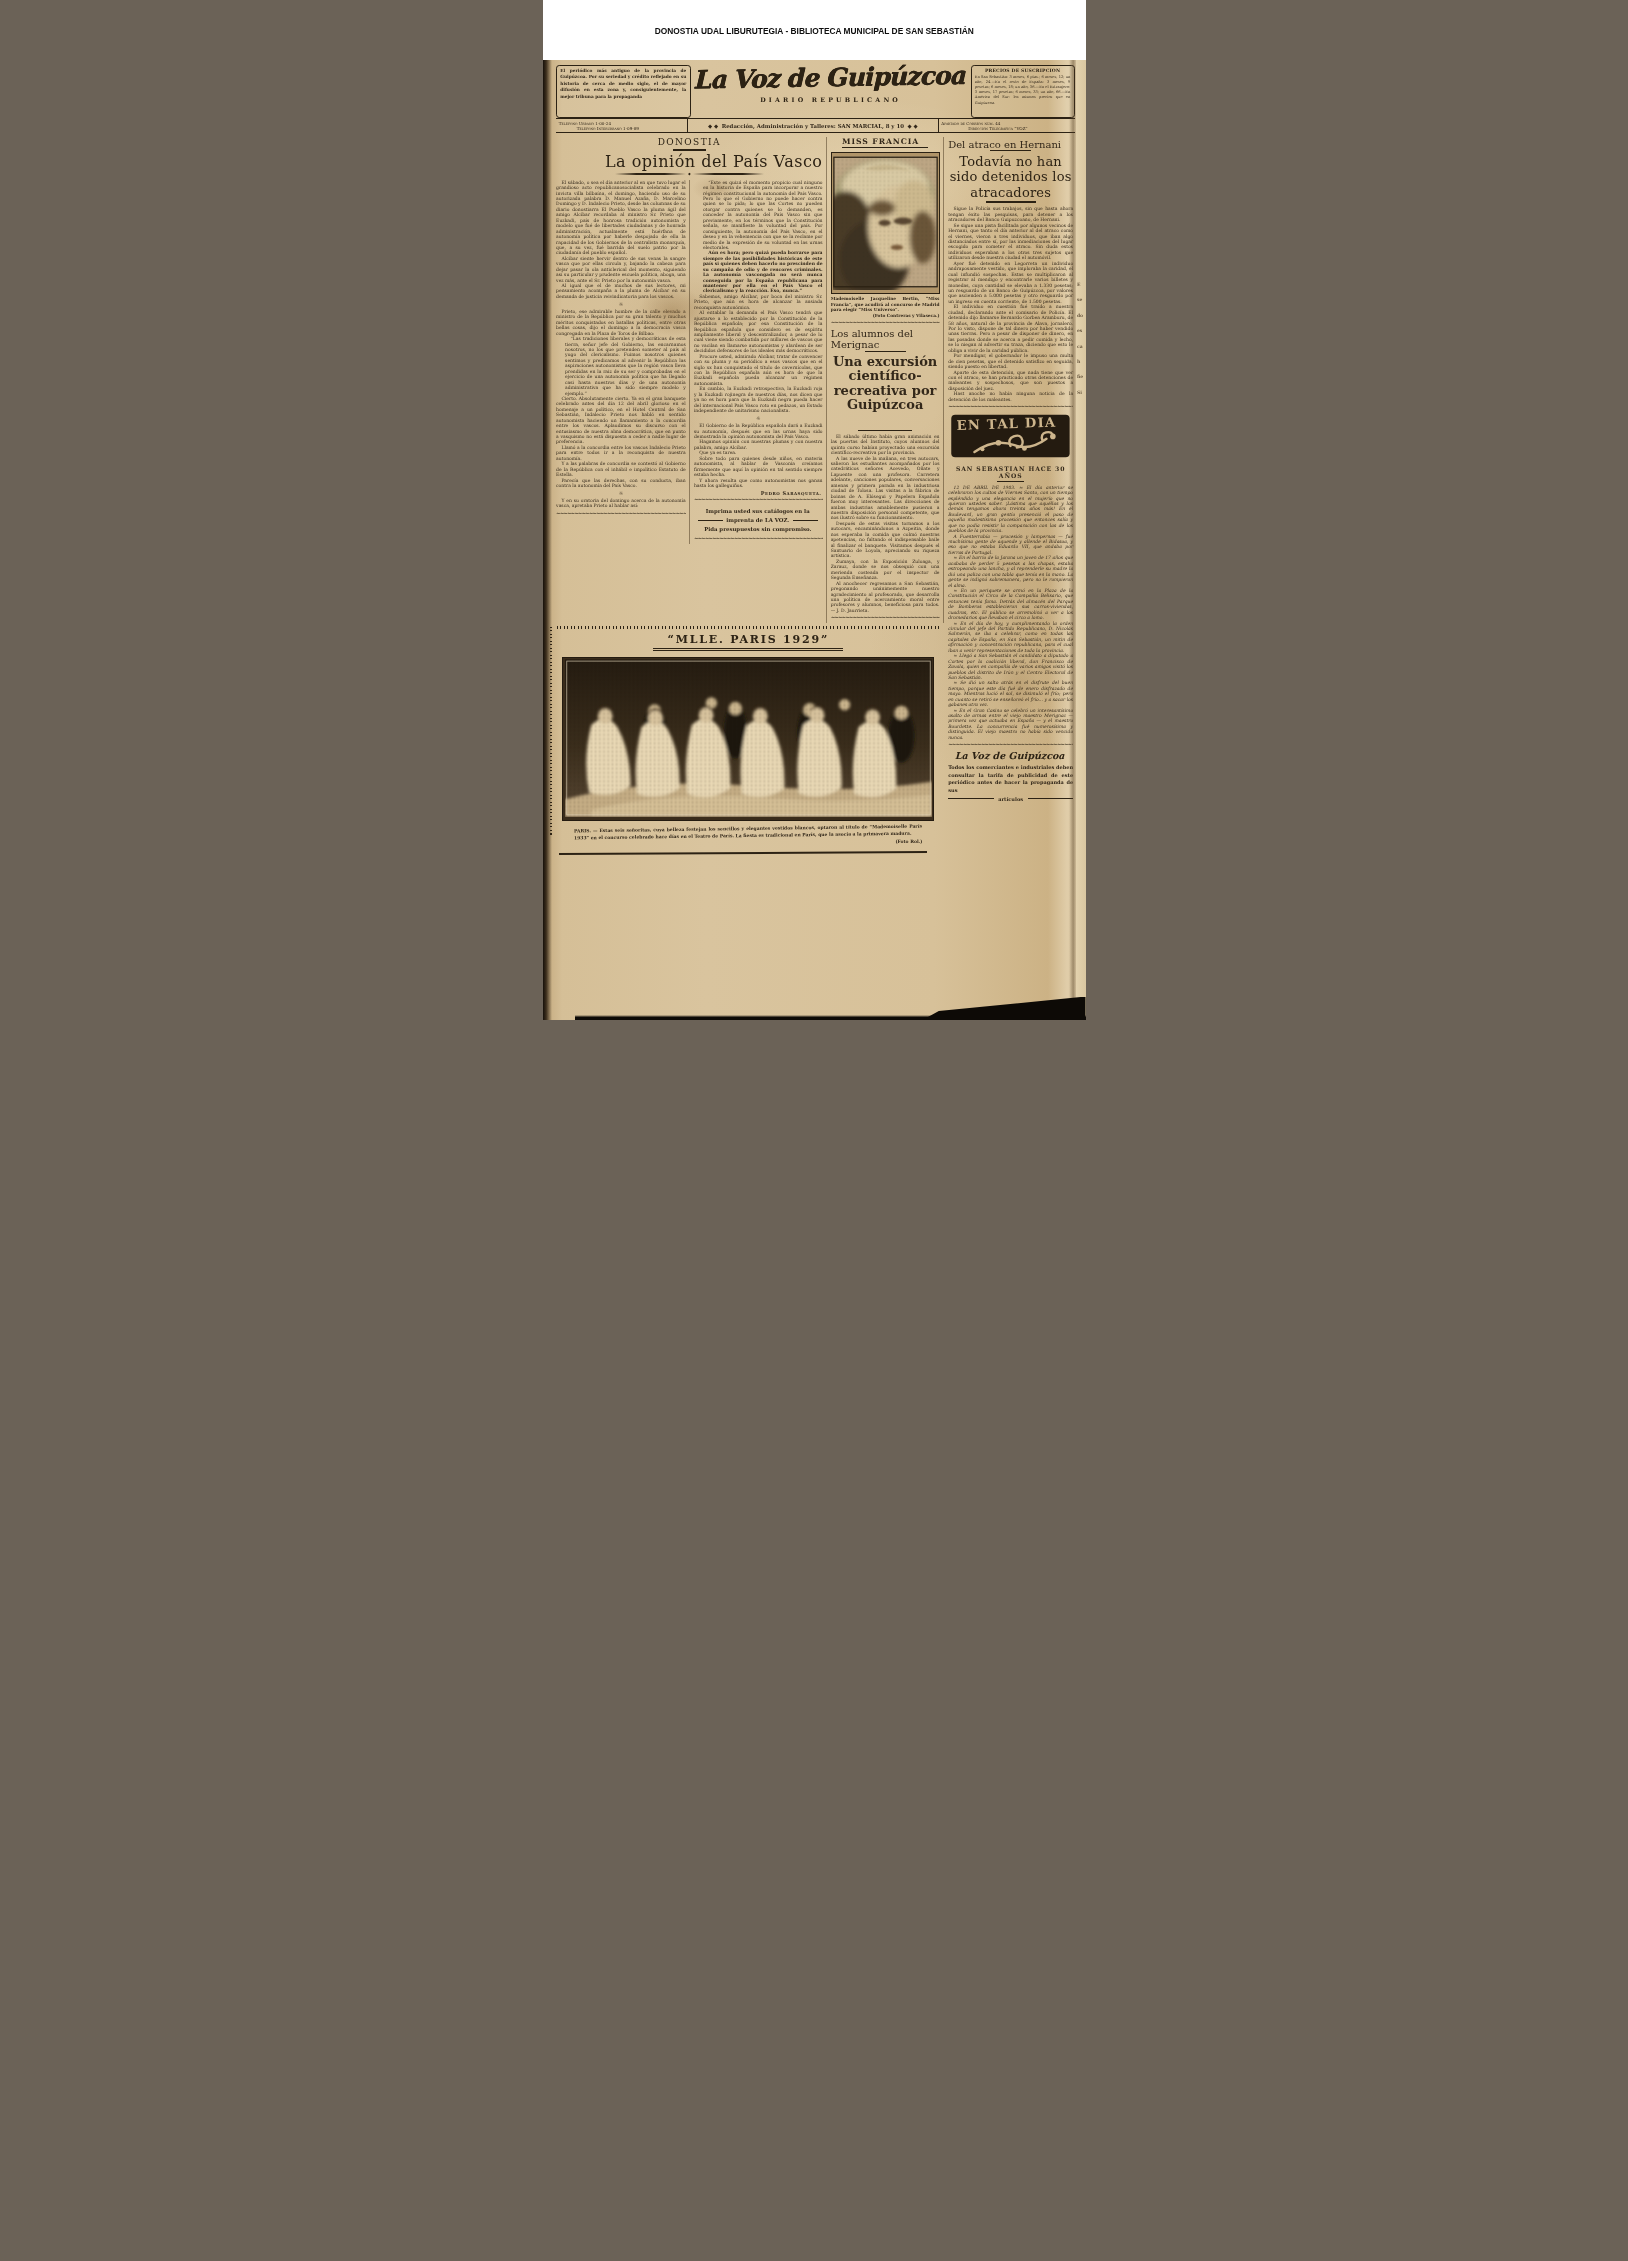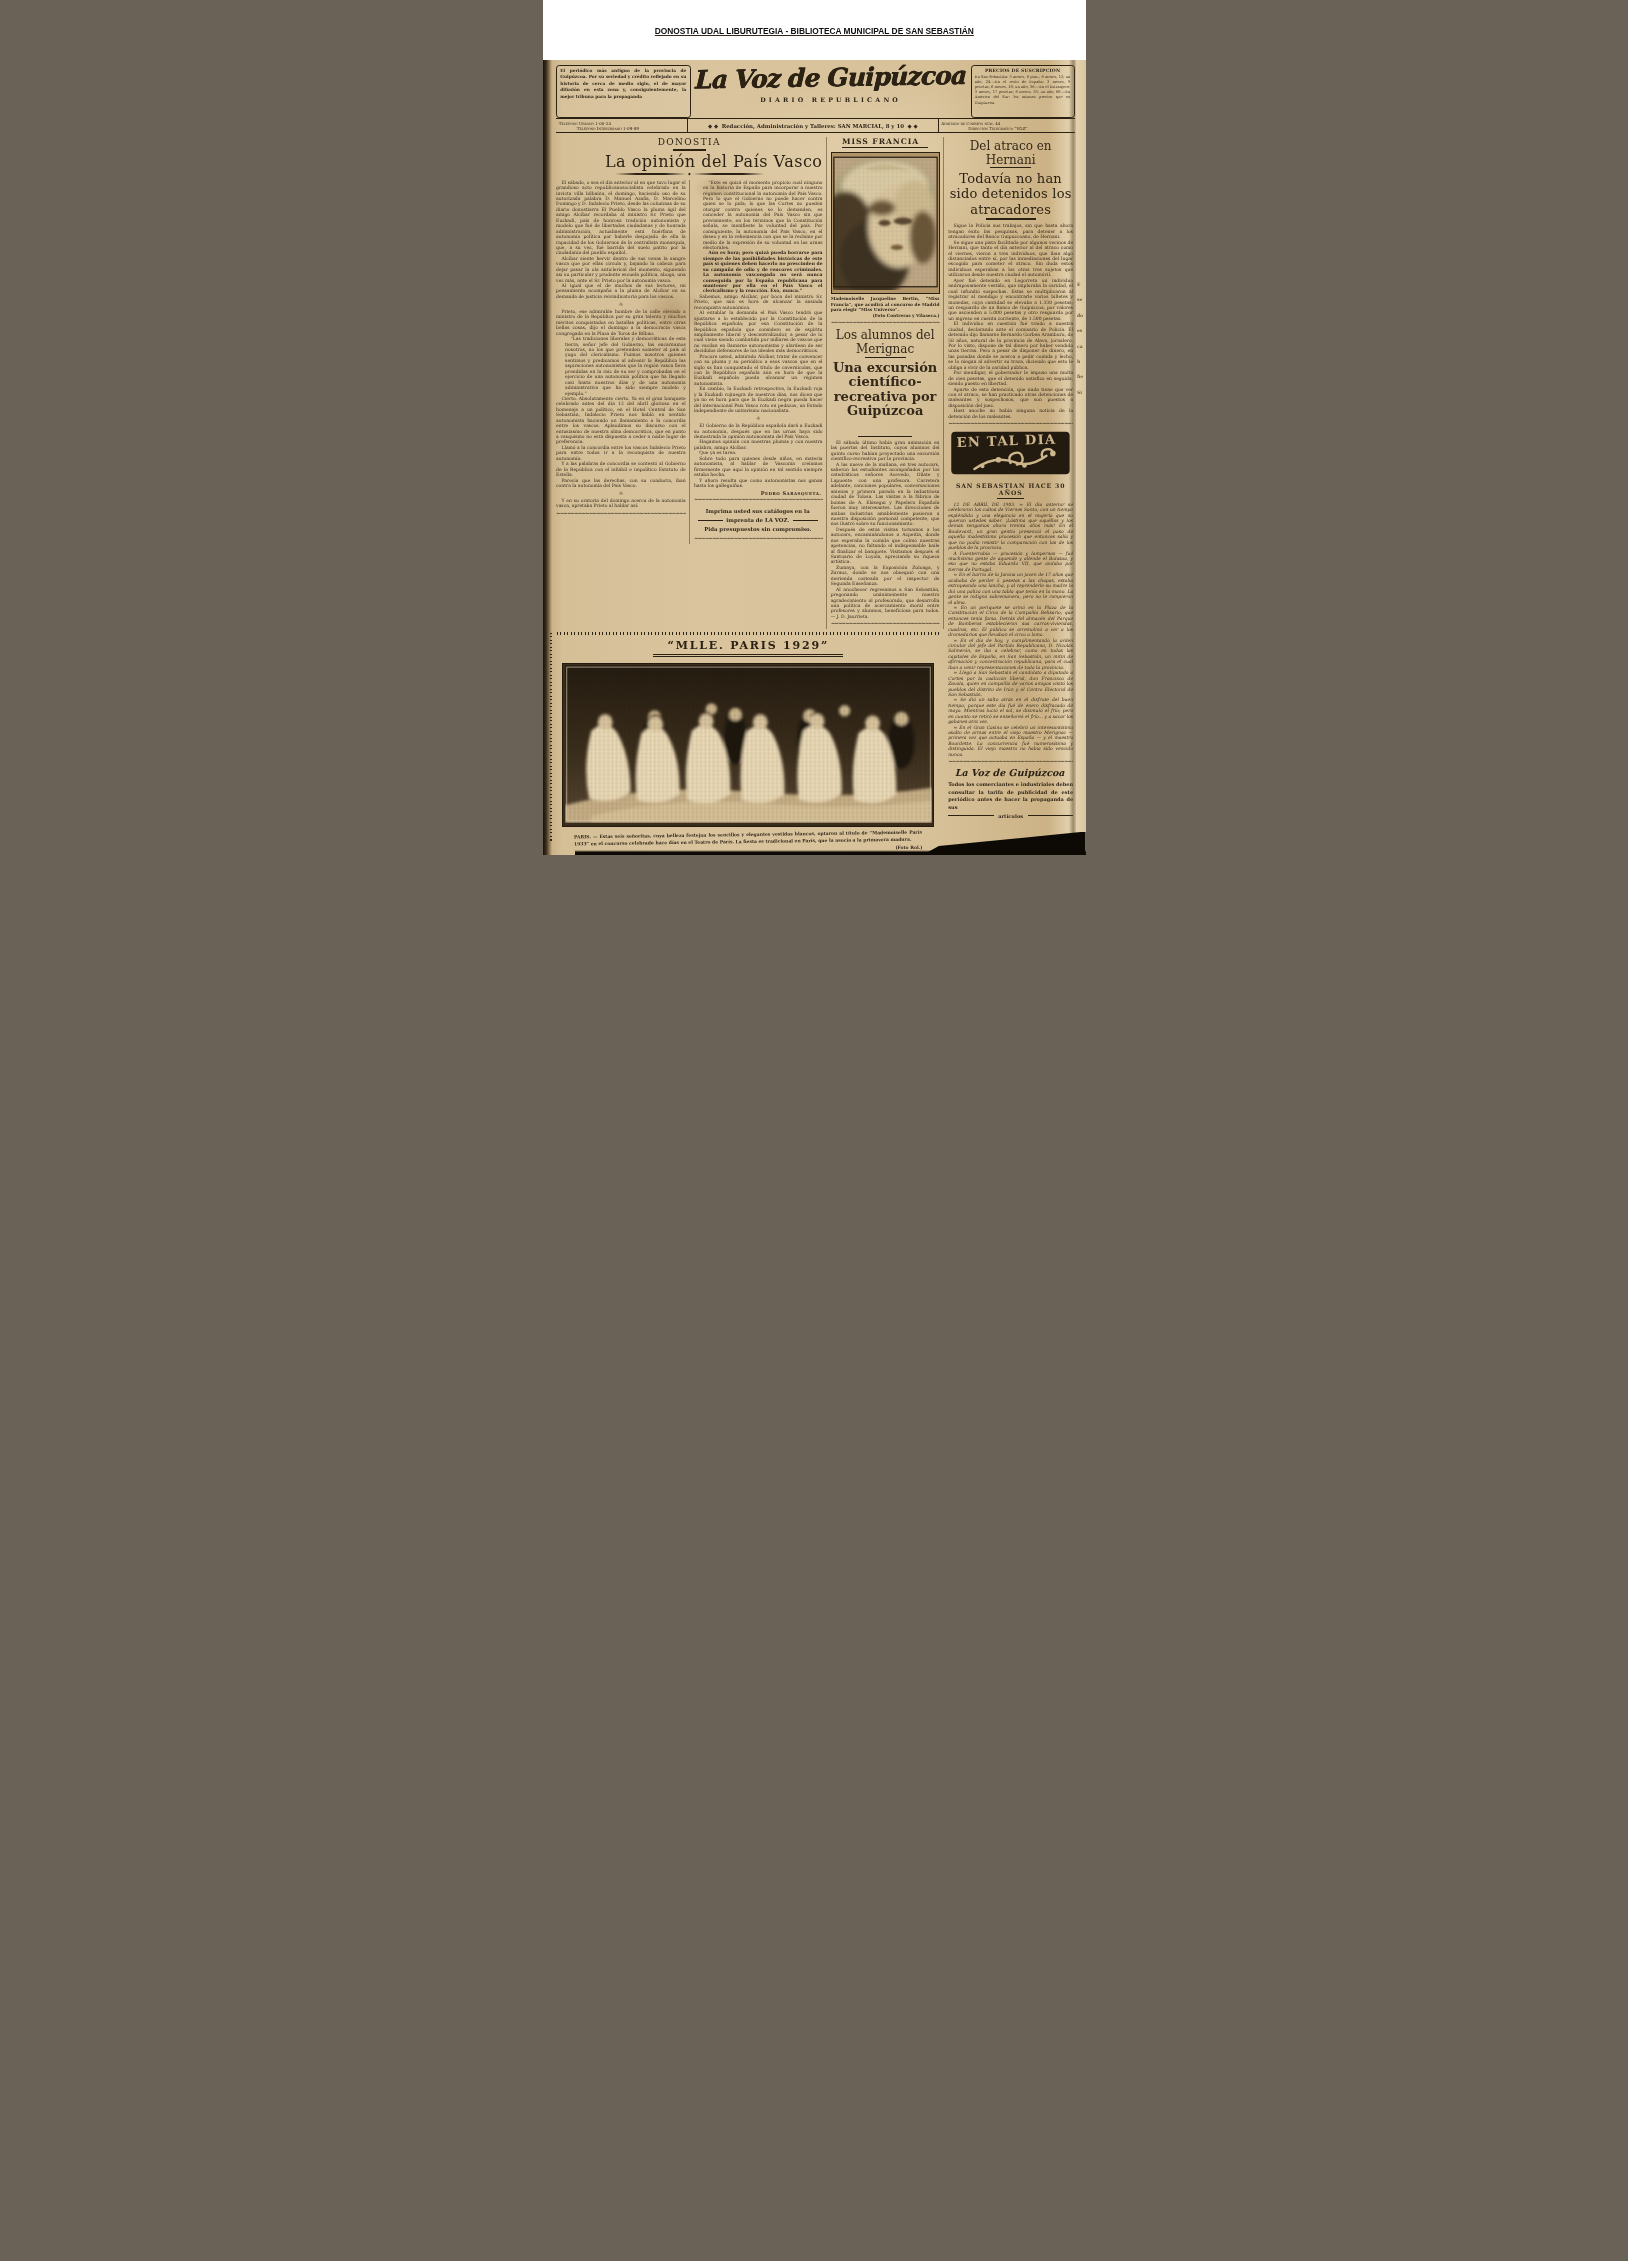--- a/index.html
+++ b/index.html
@@ -1,17 +1,17 @@
 <!DOCTYPE html>
 <html style="font-size:7.2px"><head>
 <meta charset="utf-8">
 <style>
   html,body{margin:0;padding:0;background:#6b6257;}
-  .canvas{position:relative;width:543px;height:855px;margin:0 auto;background:#fff;overflow:hidden;
-          font-family:"DejaVu Serif","Liberation Serif",serif;color:#33281a;text-decoration:underline;}
+  .canvas{position:relative;width:543px;height:1020px;margin:0 auto;background:#fff;overflow:hidden;
+          font-family:"DejaVu Serif","Liberation Serif",serif;color:#33281a;}
   
   .banner{height:60px;background:#ffffff;display:flex;align-items:center;justify-content:center;}
   .banner-text{font-family:"Liberation Sans",sans-serif;font-weight:bold;font-size:9.5px;color:#0e0e0e;
                letter-spacing:0;transform:scaleX(.88);white-space:nowrap;}
   
   .paper{position:absolute;top:60px;left:0;right:0;bottom:0;
     background:
       radial-gradient(ellipse 145px 63px at 30% 26%, rgba(150,112,60,.18), transparent 70%),
       radial-gradient(ellipse 90px 118px at 23% 38%, rgba(140,100,50,.14), transparent 70%),
       radial-gradient(ellipse 235px 109px at 60% 12%, rgba(255,244,214,.25), transparent 70%),
@@ -84,21 +84,21 @@
     color:#2c2214;margin:2.7px 0;white-space:nowrap;}
   .ad-box{margin:3.6px 1.8px 0 0.9px;text-align:center;font-weight:bold;font-size:5.4px;line-height:1.7;}
   .ad-mid{display:flex;align-items:center;justify-content:center;gap:3.6px;}
   .ad-mid .dash{height:0.9px;width:25px;background:#2c2214;}
   
   .kicker2{font-weight:bold;font-size:7.7px;letter-spacing:0.9px;border-bottom:1.4px solid #2c2214;
     padding-bottom:1.4px;width:86px;margin:0 auto 3.6px;}
   .photo-frame{border:1.4px solid #2c2214;padding:0.9px;background:#b09468;}
   .caption{font-size:4.3px;font-weight:bold;line-height:1.35;text-align:justify;margin-top:2.3px;}
   .caption-credit{text-align:right;font-weight:bold;font-size:4.3px;}
-  .kicker3{font-size:12px;text-align:center;margin:1.8px 0 0.9px;}
+  .kicker3{font-size:10px;text-align:left;margin:1.8px 0 0.9px;}
   .kicker3-rule{width:41px;height:0.9px;background:#2c2214;margin:0.9px auto 2.7px;}
   .headline3{font-weight:bold;font-size:13px;text-align:center;line-height:1.12;margin:0 0 17px;}
   .headline3-rule{width:54px;height:0.9px;background:#2c2214;margin:0.9px auto 3.2px;}
   
   .headline2{font-size:13px;text-align:center;line-height:1.18;letter-spacing:0.2px;color:#2c2214;margin:0.5px 0 1.4px;}
   .headline2-rule{width:50px;height:1.4px;background:#2c2214;margin:0.9px auto 3.6px;}
   .hace30-title{font-weight:bold;font-size:6.1px;text-align:center;letter-spacing:0.9px;margin-top:3.6px;}
   .hace30-rule{width:27px;height:0.9px;background:#2c2214;margin:1.4px auto 3.2px;}
   .voz-ad-title{font-style:italic;font-weight:bold;font-size:9.5px;text-align:center;letter-spacing:0;
     transform:skewX(-4deg);margin:1.8px 0 2.7px;color:#2c2214;}

